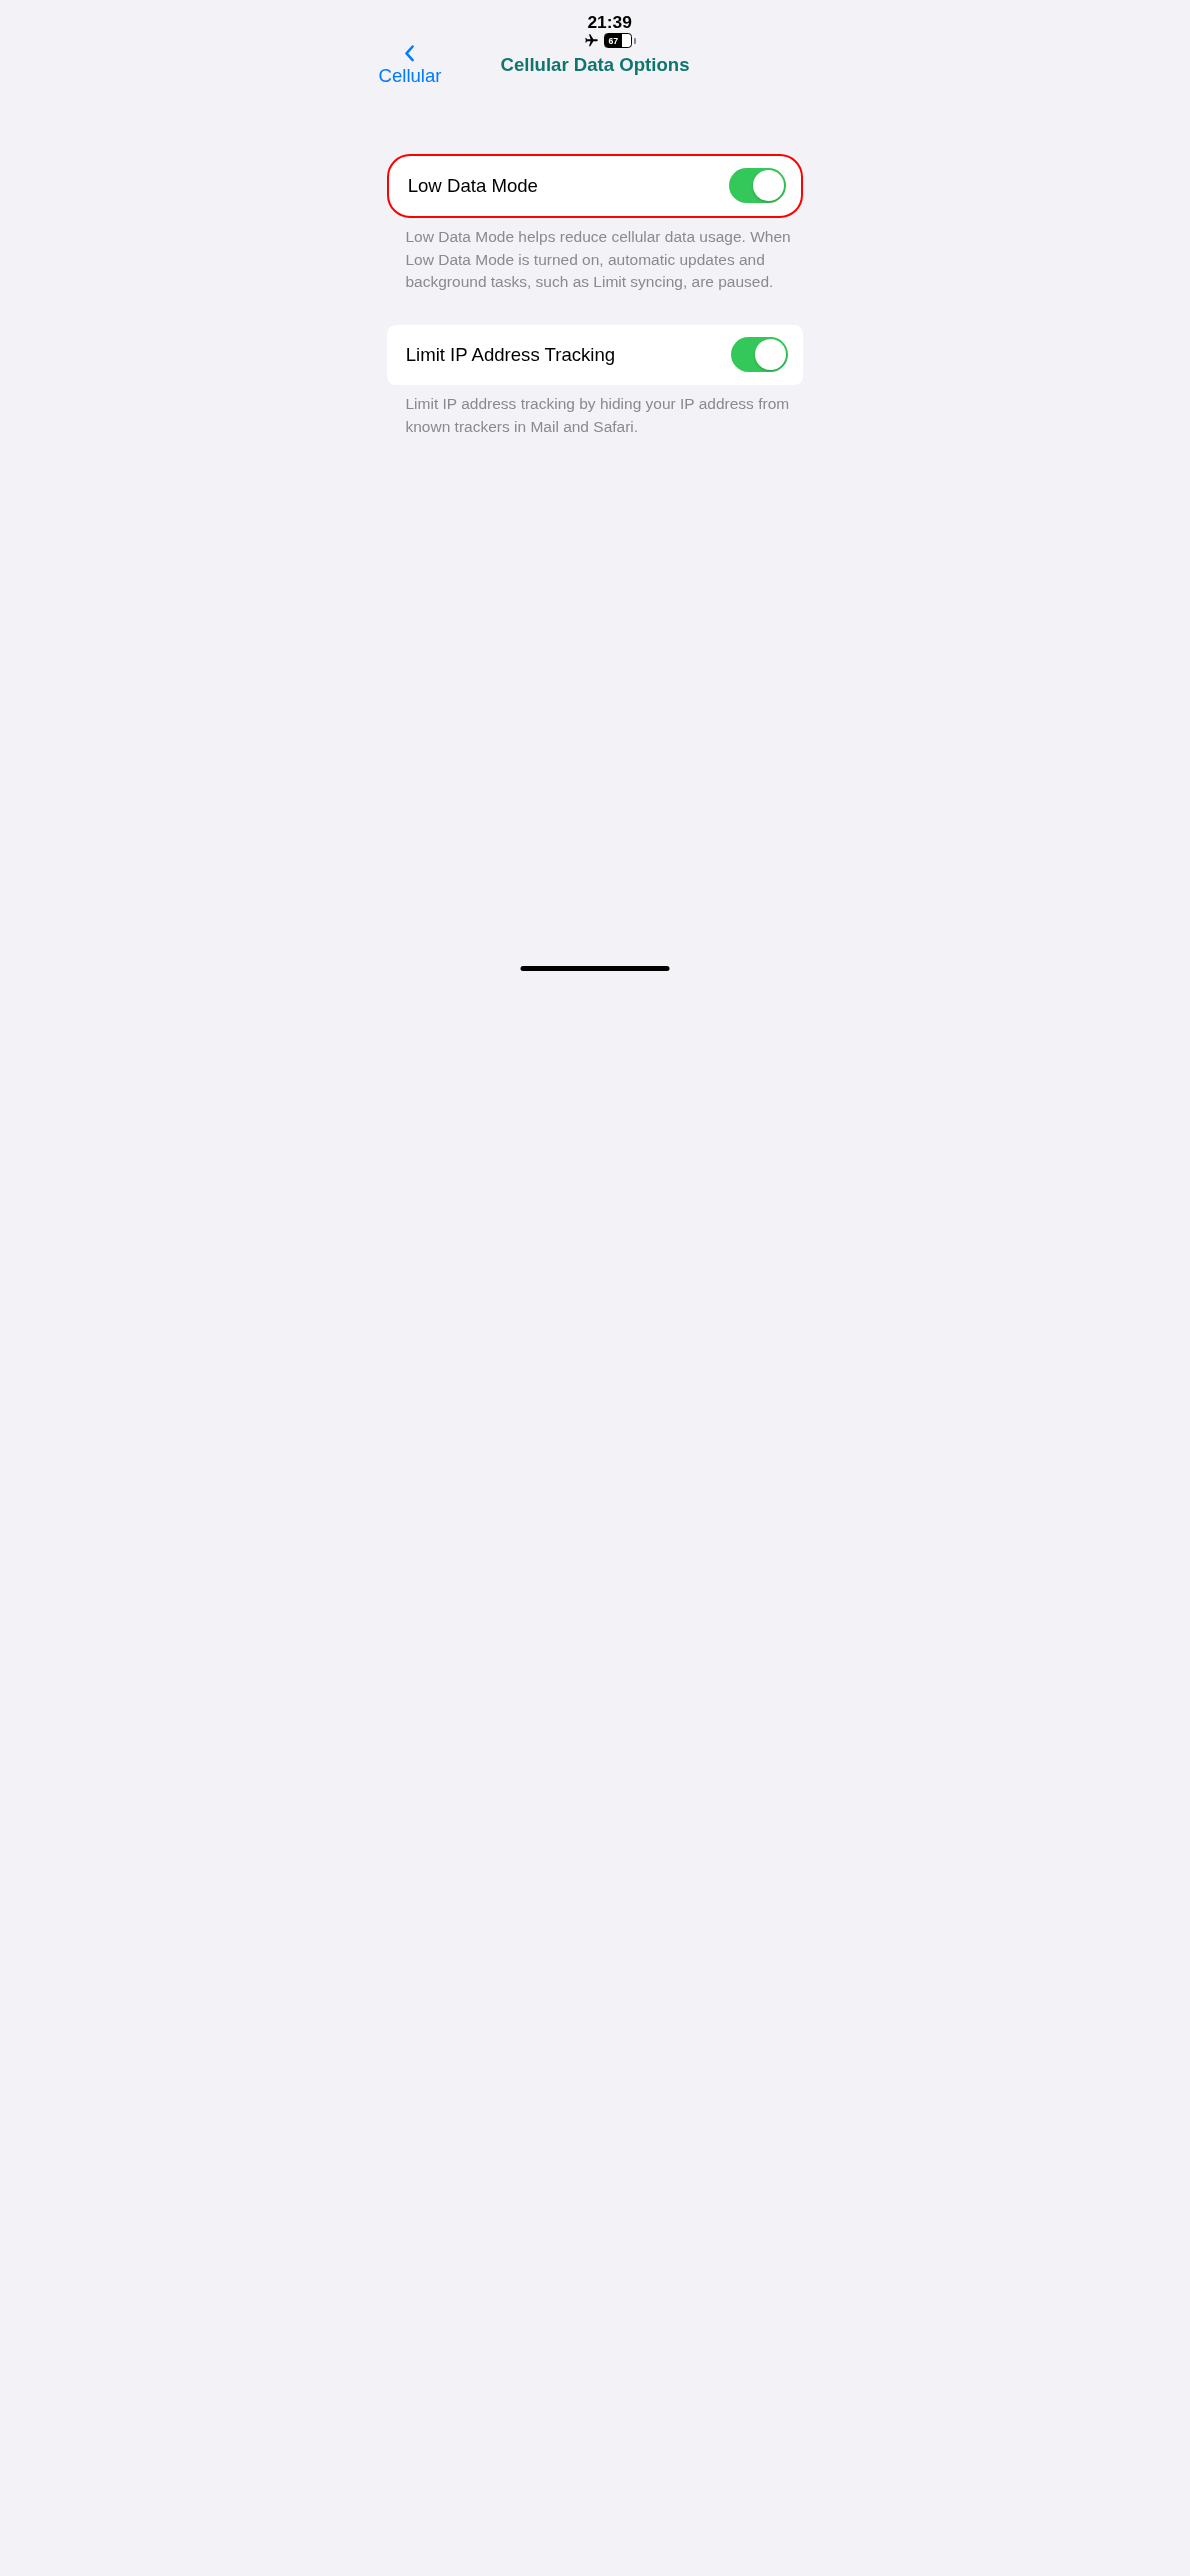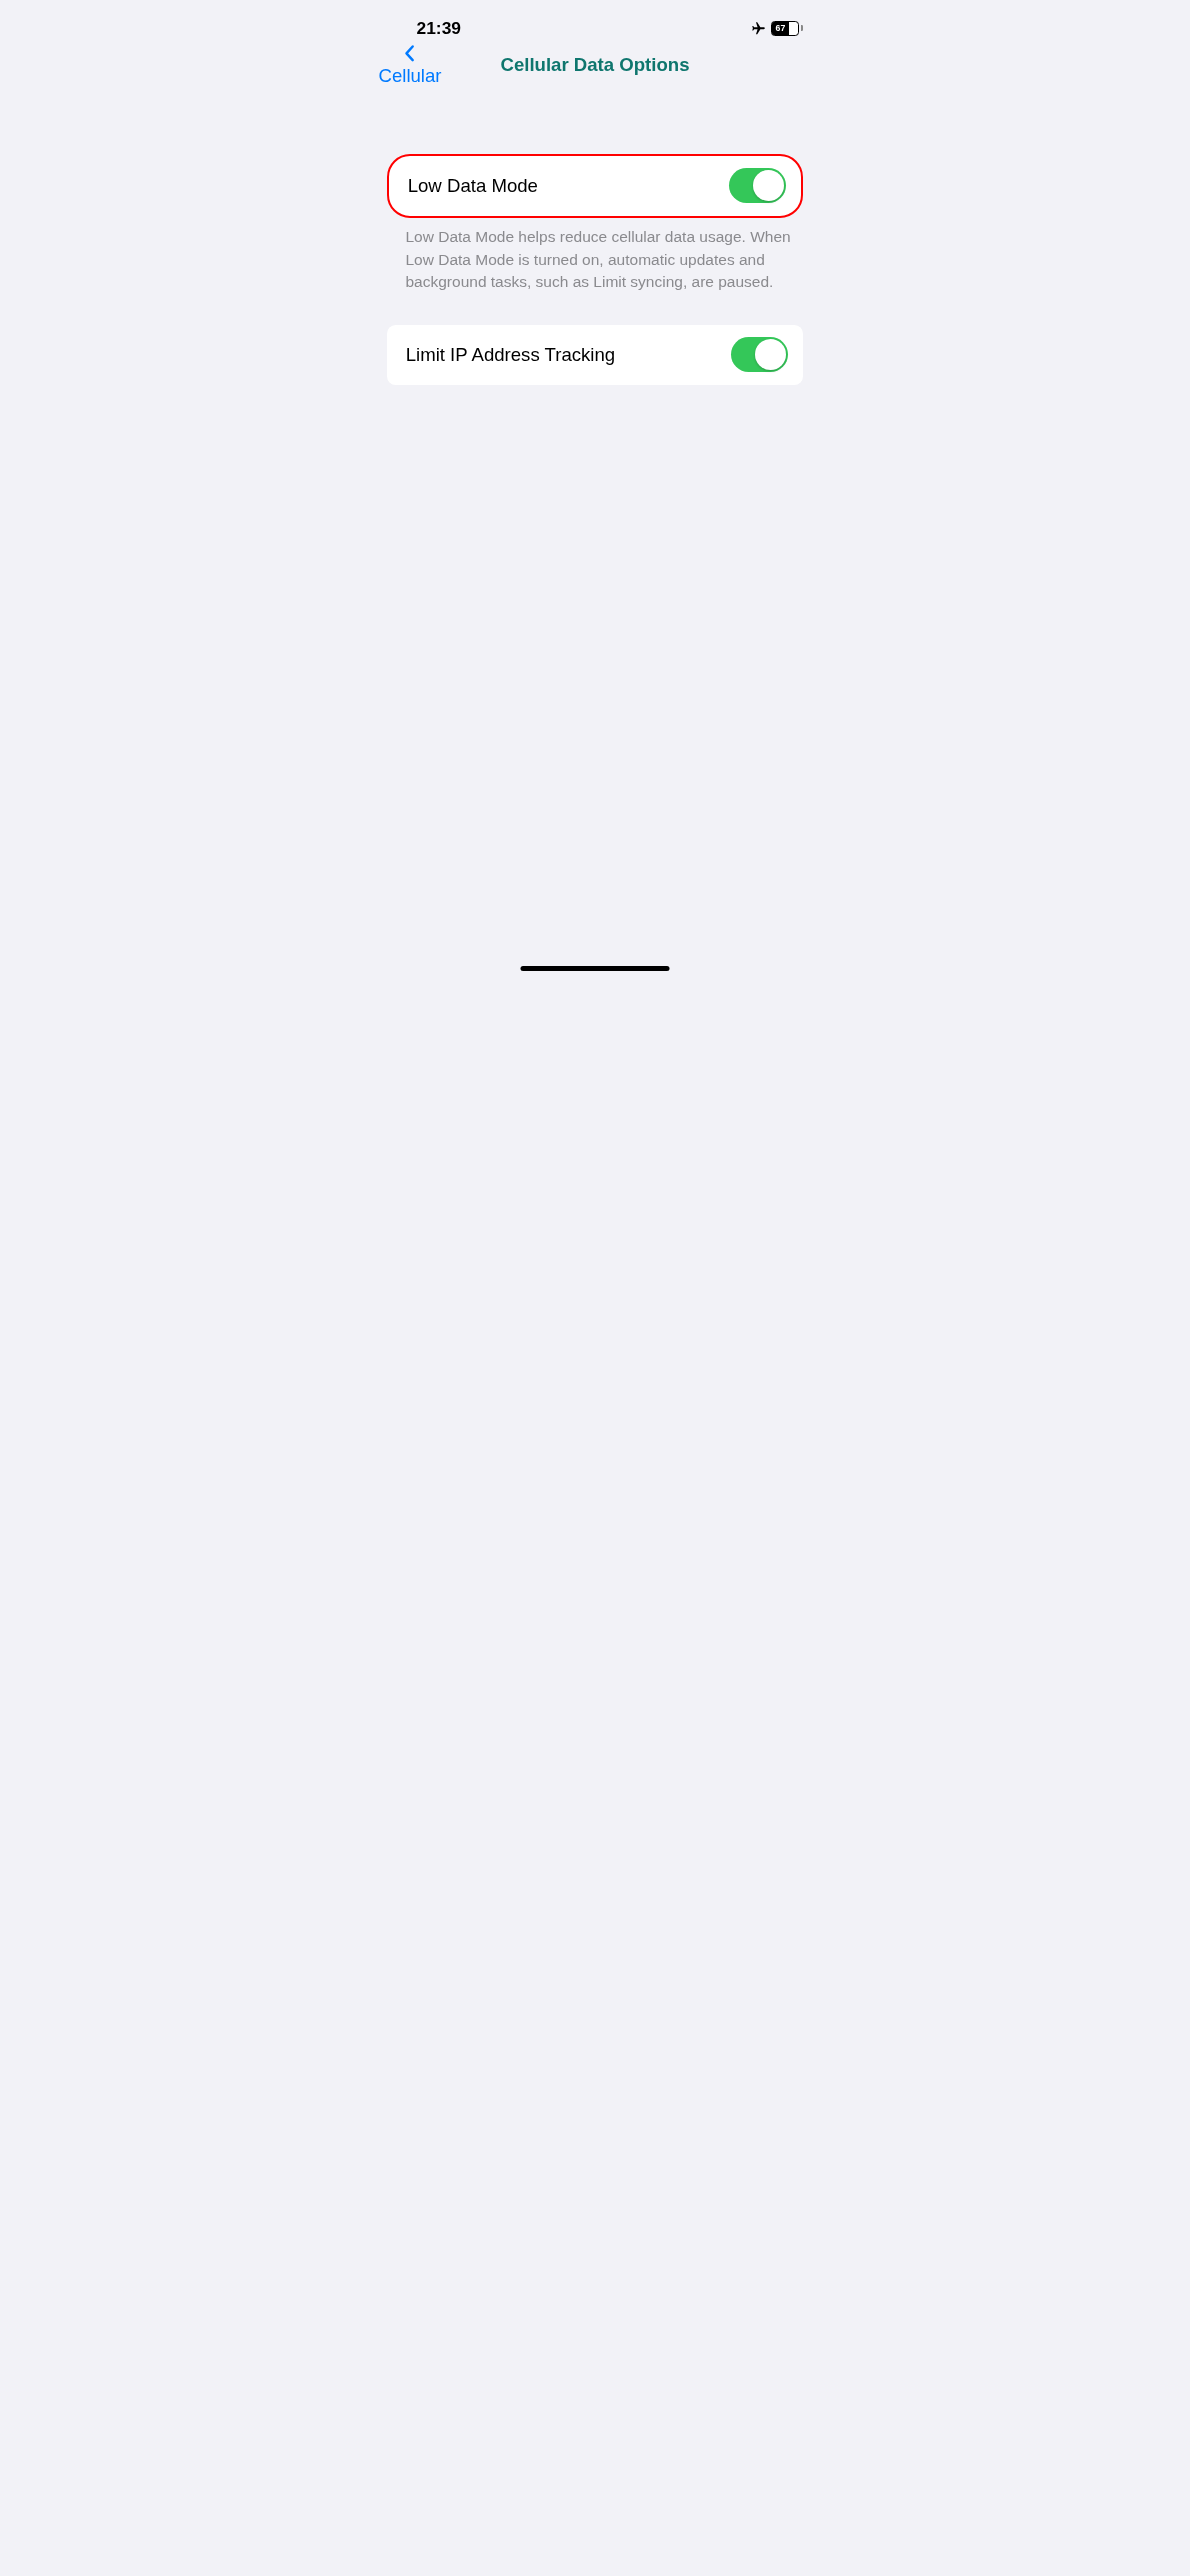--- a/index.html
+++ b/index.html
@@ -23,20 +23,21 @@
     position: relative;
     overflow: hidden;
   }
   
   .status-bar {
     display: flex;
     justify-content: space-between;
     align-items: center;
     padding: 12.4px 18.6px 6.2px 48px;
     height: 50px;
+    flex-direction: column;
   }
   .status-time {
     font-size: 17.4px;
     font-weight: 600;
     color: #000;
   }
   .status-right {
     display: flex;
     align-items: center;
     gap: 5px;
@@ -223,18 +224,19 @@
     <div class="description">Low Data Mode helps reduce cellular data usage. When Low Data Mode is turned on, automatic updates and background tasks, such as Limit syncing, are paused.</div>
 
     <div class="row-group">
       <div class="setting-row">
         <span class="setting-label">Limit IP Address Tracking</span>
         <div class="toggle">
           <div class="toggle-knob"></div>
         </div>
       </div>
     </div>
+    <div class="description">Limit IP address tracking by hiding your IP address from known trackers in Mail and Safari.</div>
 
   </div>
 
   <div class="home-indicator"></div>
 </div>
 
 
 </body></html>

